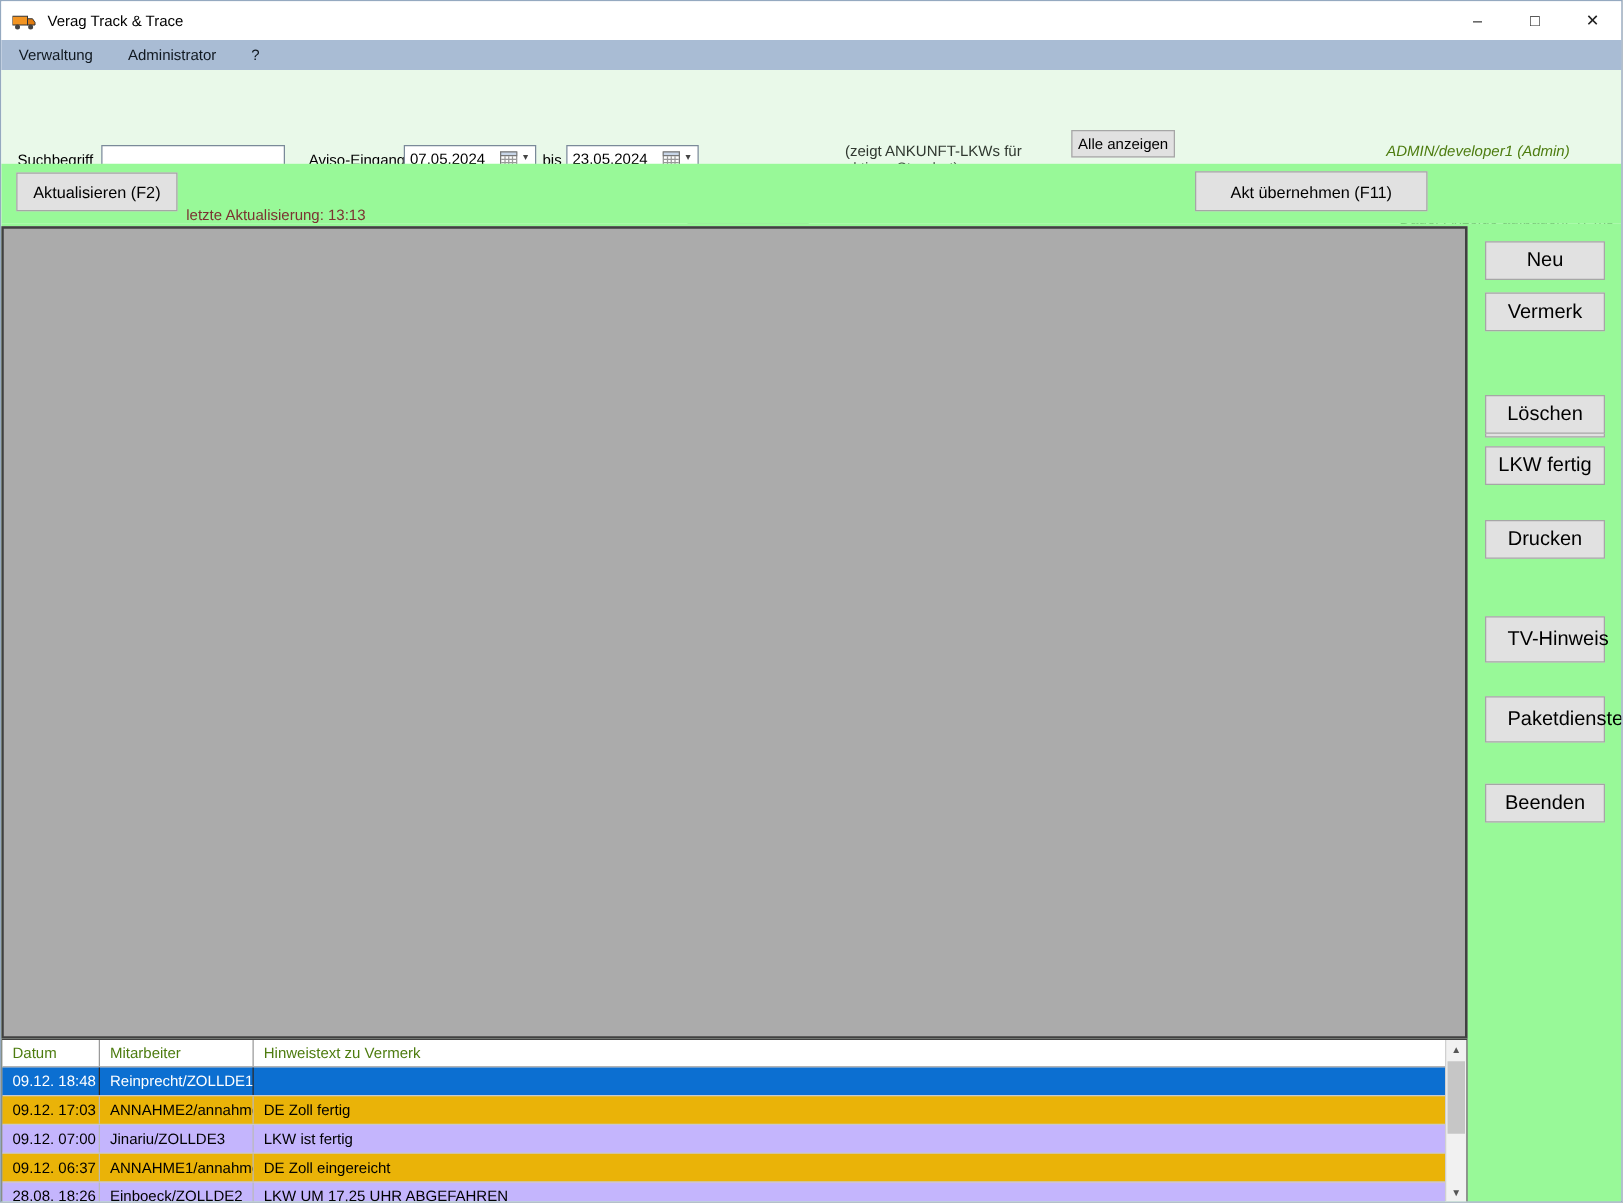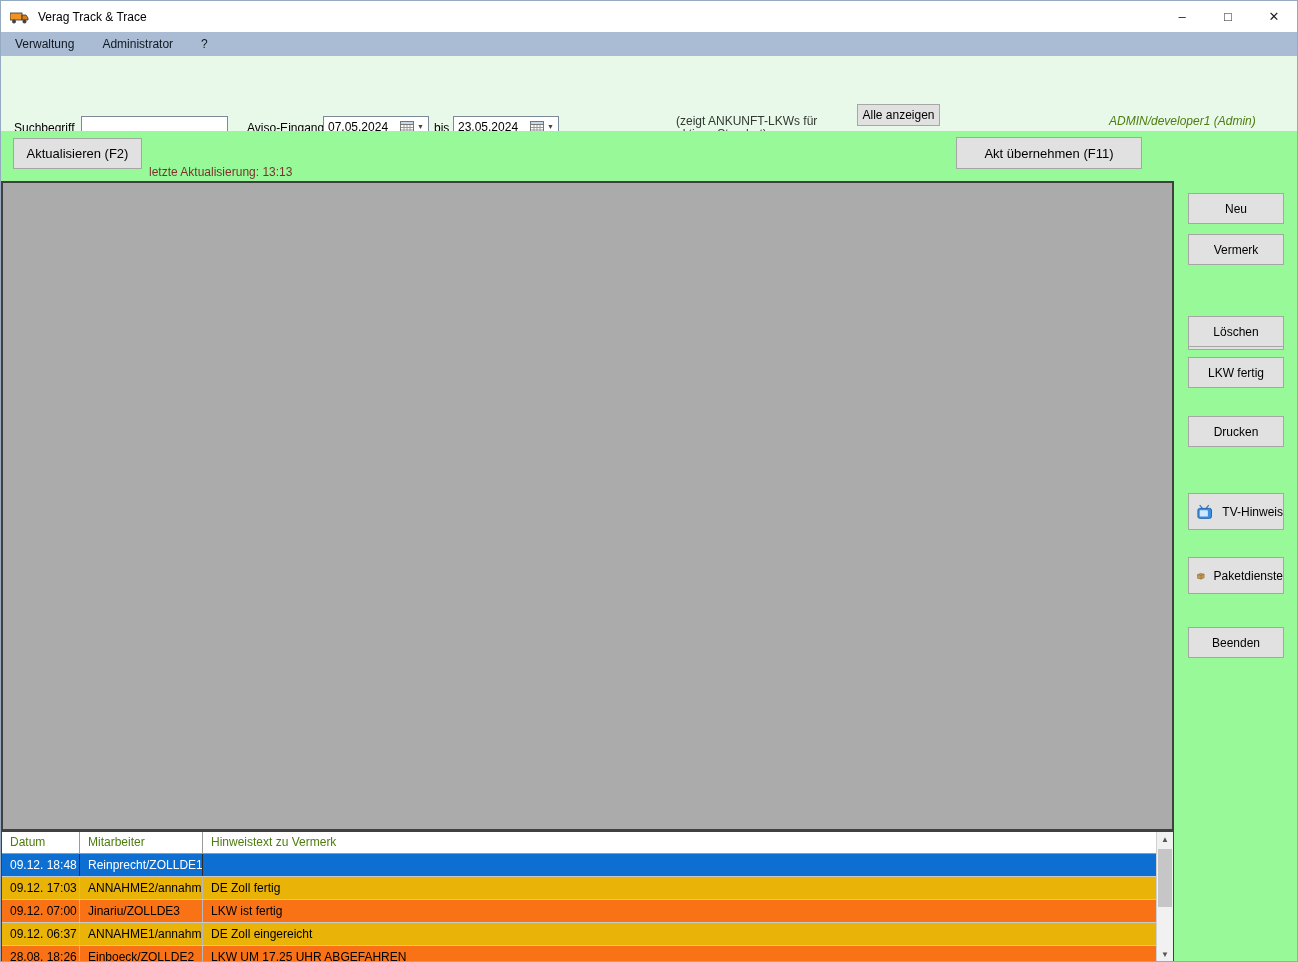--- a/index.html
+++ b/index.html
@@ -32,29 +32,29 @@
   .hint{position:absolute;color:#303830;line-height:13px;}
   .maroon{color:#7b3232;}
   .user-line{position:absolute;font-size:12px;color:#4d7c0f;font-style:italic;}
   .cbx-row{position:absolute;display:flex;align-items:center;gap:5px;}
   .cbx{width:13px;height:13px;border:1px solid #444;background:#fff;box-sizing:border-box;font-size:11px;line-height:11px;text-align:center;color:#111;}
   
   .actionbar{position:absolute;left:0;top:130px;width:100%;height:48px;background:#98f998;}
   
   .workspace{position:absolute;left:0;top:178px;width:100%;height:784px;background:#98f998;}
   .grid-empty{position:absolute;left:0;top:2px;width:1173px;height:650px;background:#ababab;border:2px solid #404040;box-sizing:border-box;}
-  .side-btn{position:absolute;left:1187px;width:96px;height:31px;font-size:12px;}
+  .side-btn{position:absolute;left:1187px;width:96px;height:31px;font-size:16px;}
   .side-btn.tall{height:37px;justify-content:flex-start;padding-left:8px;gap:9px;}
   .side-btn.tall .side-label{flex:1;text-align:center;}
   
   .table-panel{position:absolute;left:0;top:652px;width:1173px;height:132px;background:#fff;border:1px solid #404040;box-sizing:border-box;}
   .thead{display:flex;height:21px;border-bottom:1px solid #9a9a9a;background:#fff;}
   .th{padding:3px 8px 0 8px;box-sizing:border-box;border-right:1px solid #9a9a9a;color:#4d7c0f;}
   .th:last-child{border-right:none;}
-  .trow{display:flex;height:22px;border-bottom:1px solid #c9c9c9;background:#f97316;}
+  .trow{display:flex;height:22px;border-bottom:1px solid #c9c9c9;background:#c4b5fd;}
   .trow.alt{background:#eab308;}
   .trow.selected{background:#0c6fd1;color:#fff;}
   .td{padding:4px 8px 0 8px;box-sizing:border-box;border-right:1px solid #b9b9b9;overflow:hidden;white-space:nowrap;}
   .trow.selected .td{border-right-color:#2b2b2b;}
   .td:last-child{border-right:none;}
   .col-datum{width:78px;}
   .col-mit{width:123px;}
   .col-hin{flex:1;}
   .tbody-wrap{position:absolute;left:0;top:0;right:17px;bottom:0;}
   .vscroll{position:absolute;right:0;top:0;width:17px;bottom:0;background:#f1f1f1;border-left:1px solid #d0d0d0;box-sizing:border-box;}

